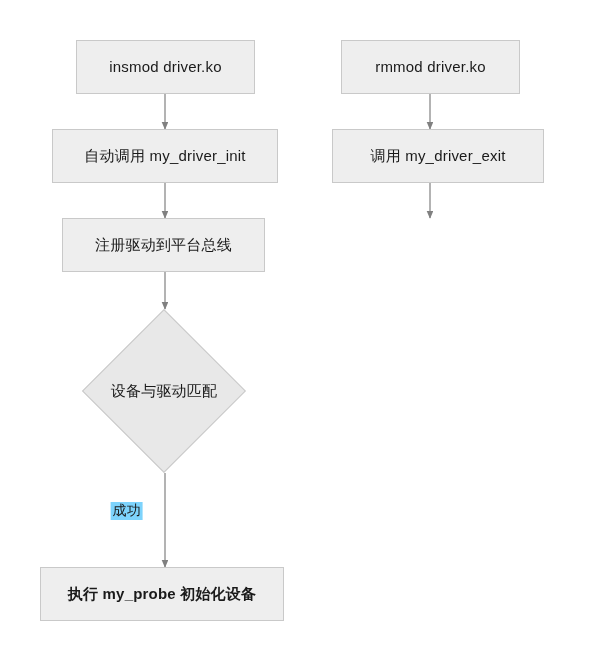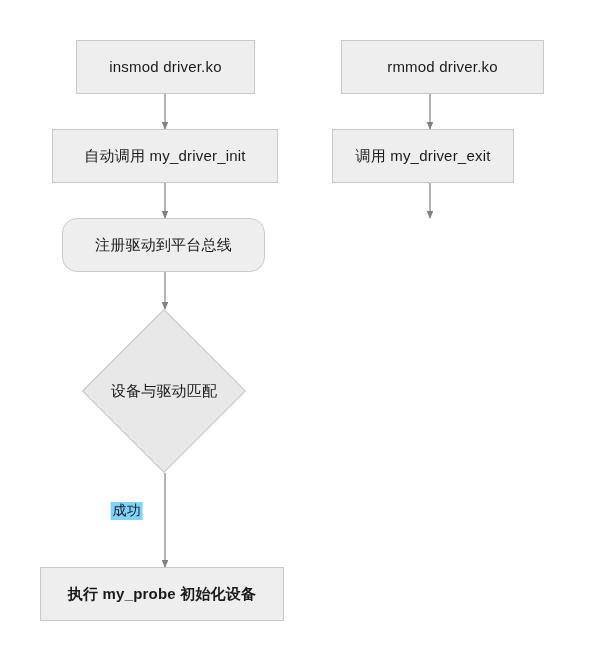--- a/index.html
+++ b/index.html
@@ -91,37 +91,37 @@
   </svg>
 
   <div class="node" style="left: 52px; top: 129px; width: 226px; height: 54px;">
       <span>自动调用 my_driver_init</span>
     </div>
 
   <div class="node" style="left: 76px; top: 40px; width: 179px; height: 54px;">
       <span>insmod driver.ko</span>
     </div>
 
-  <div class="node" style="left: 62px; top: 218px; width: 203px; height: 54px; border-radius: 15px;">
+  <div class="node" style="left: 62px; top: 218px; width: 203px; height: 54px;">
       <span>注册驱动到平台总线</span>
     </div>
 
   <div class="decision" style="left: 106.017px; top: 333.017px; width: 115.966px; height: 115.966px;"></div>
   <div class="decision-label" style="left: 82px; top: 309px; width: 164px; height: 164px;">
     <span>设备与驱动匹配</span>
   </div>
 
   <div class="node" style="left: 40px; top: 567px; width: 244px; height: 54px; font-weight: bold;">
       <span>执行 my_probe 初始化设备</span>
     </div>
 
-  <div class="node" style="left: 341px; top: 40px; width: 203px; height: 54px;">
+  <div class="node" style="left: 341px; top: 40px; width: 179px; height: 54px;">
       <span>rmmod driver.ko</span>
     </div>
 
-  <div class="node" style="left: 332px; top: 129px; width: 182px; height: 54px;">
+  <div class="node" style="left: 332px; top: 129px; width: 212px; height: 54px;">
       <span>调用 my_driver_exit</span>
     </div>
 
 
   <div class="edge-label" style="left: 143px; top: 511px; transform: translate(-100%, -50%);">成功</div>
 
 </div>
 
 </body></html>

